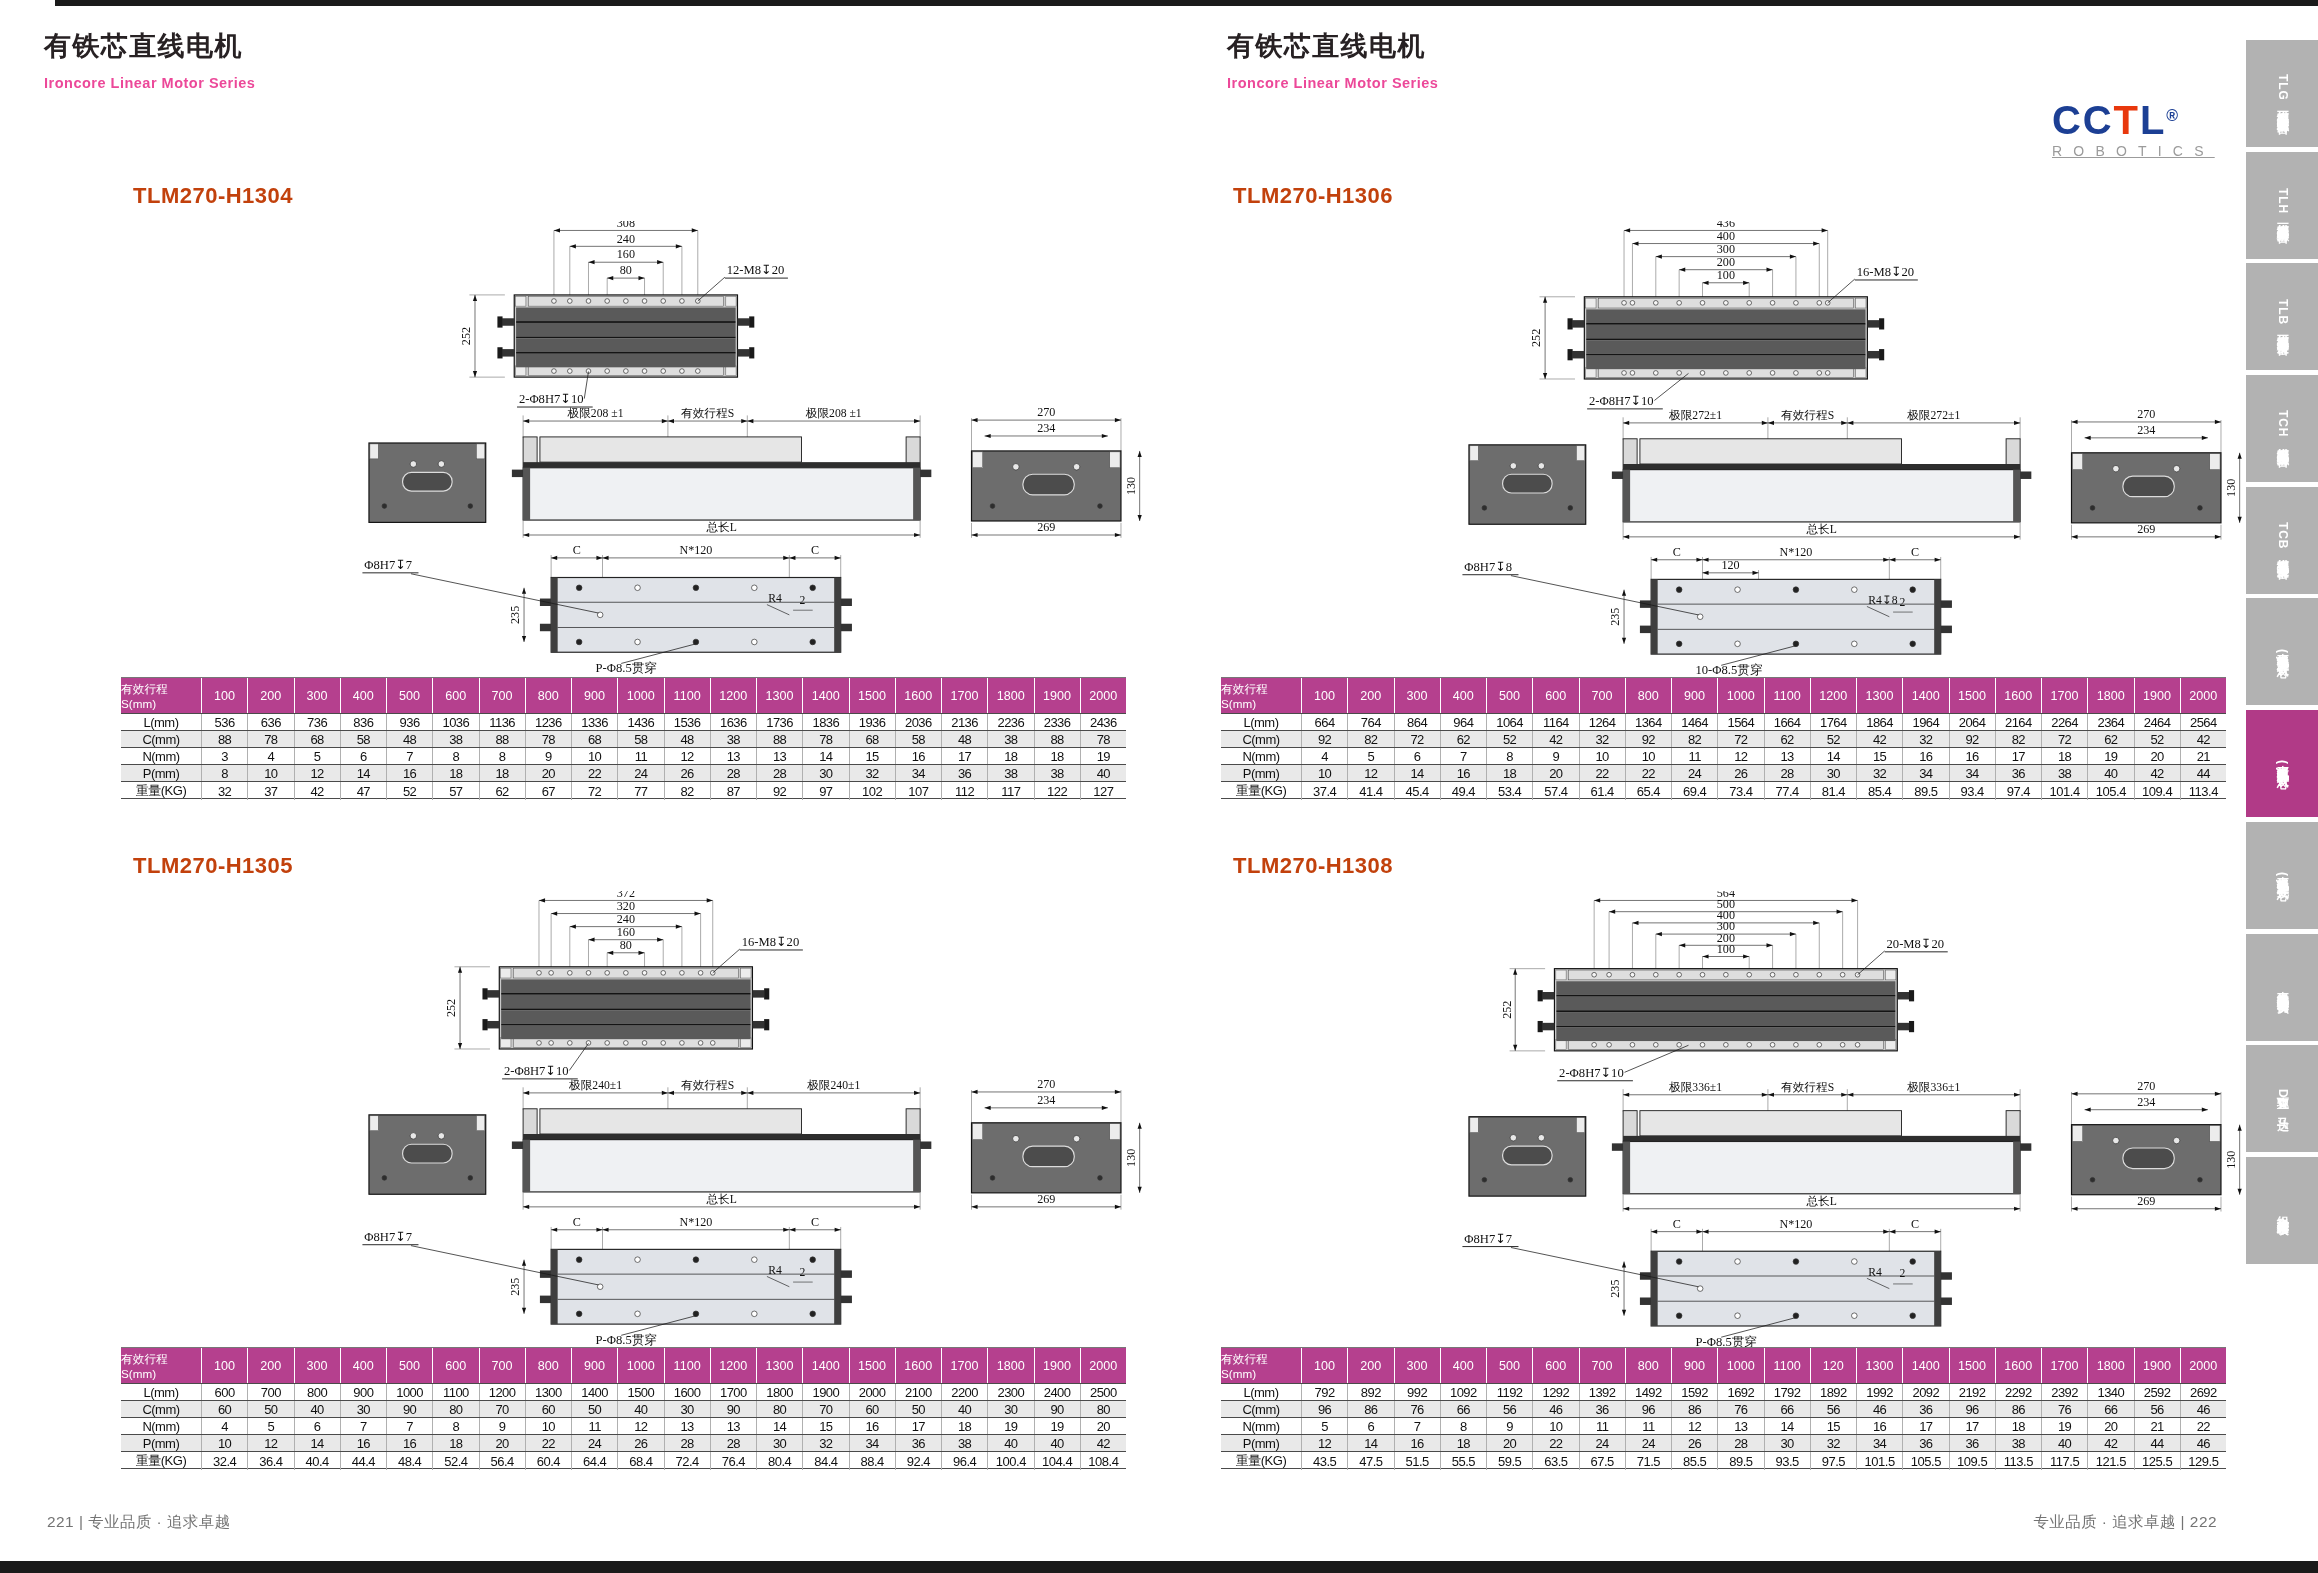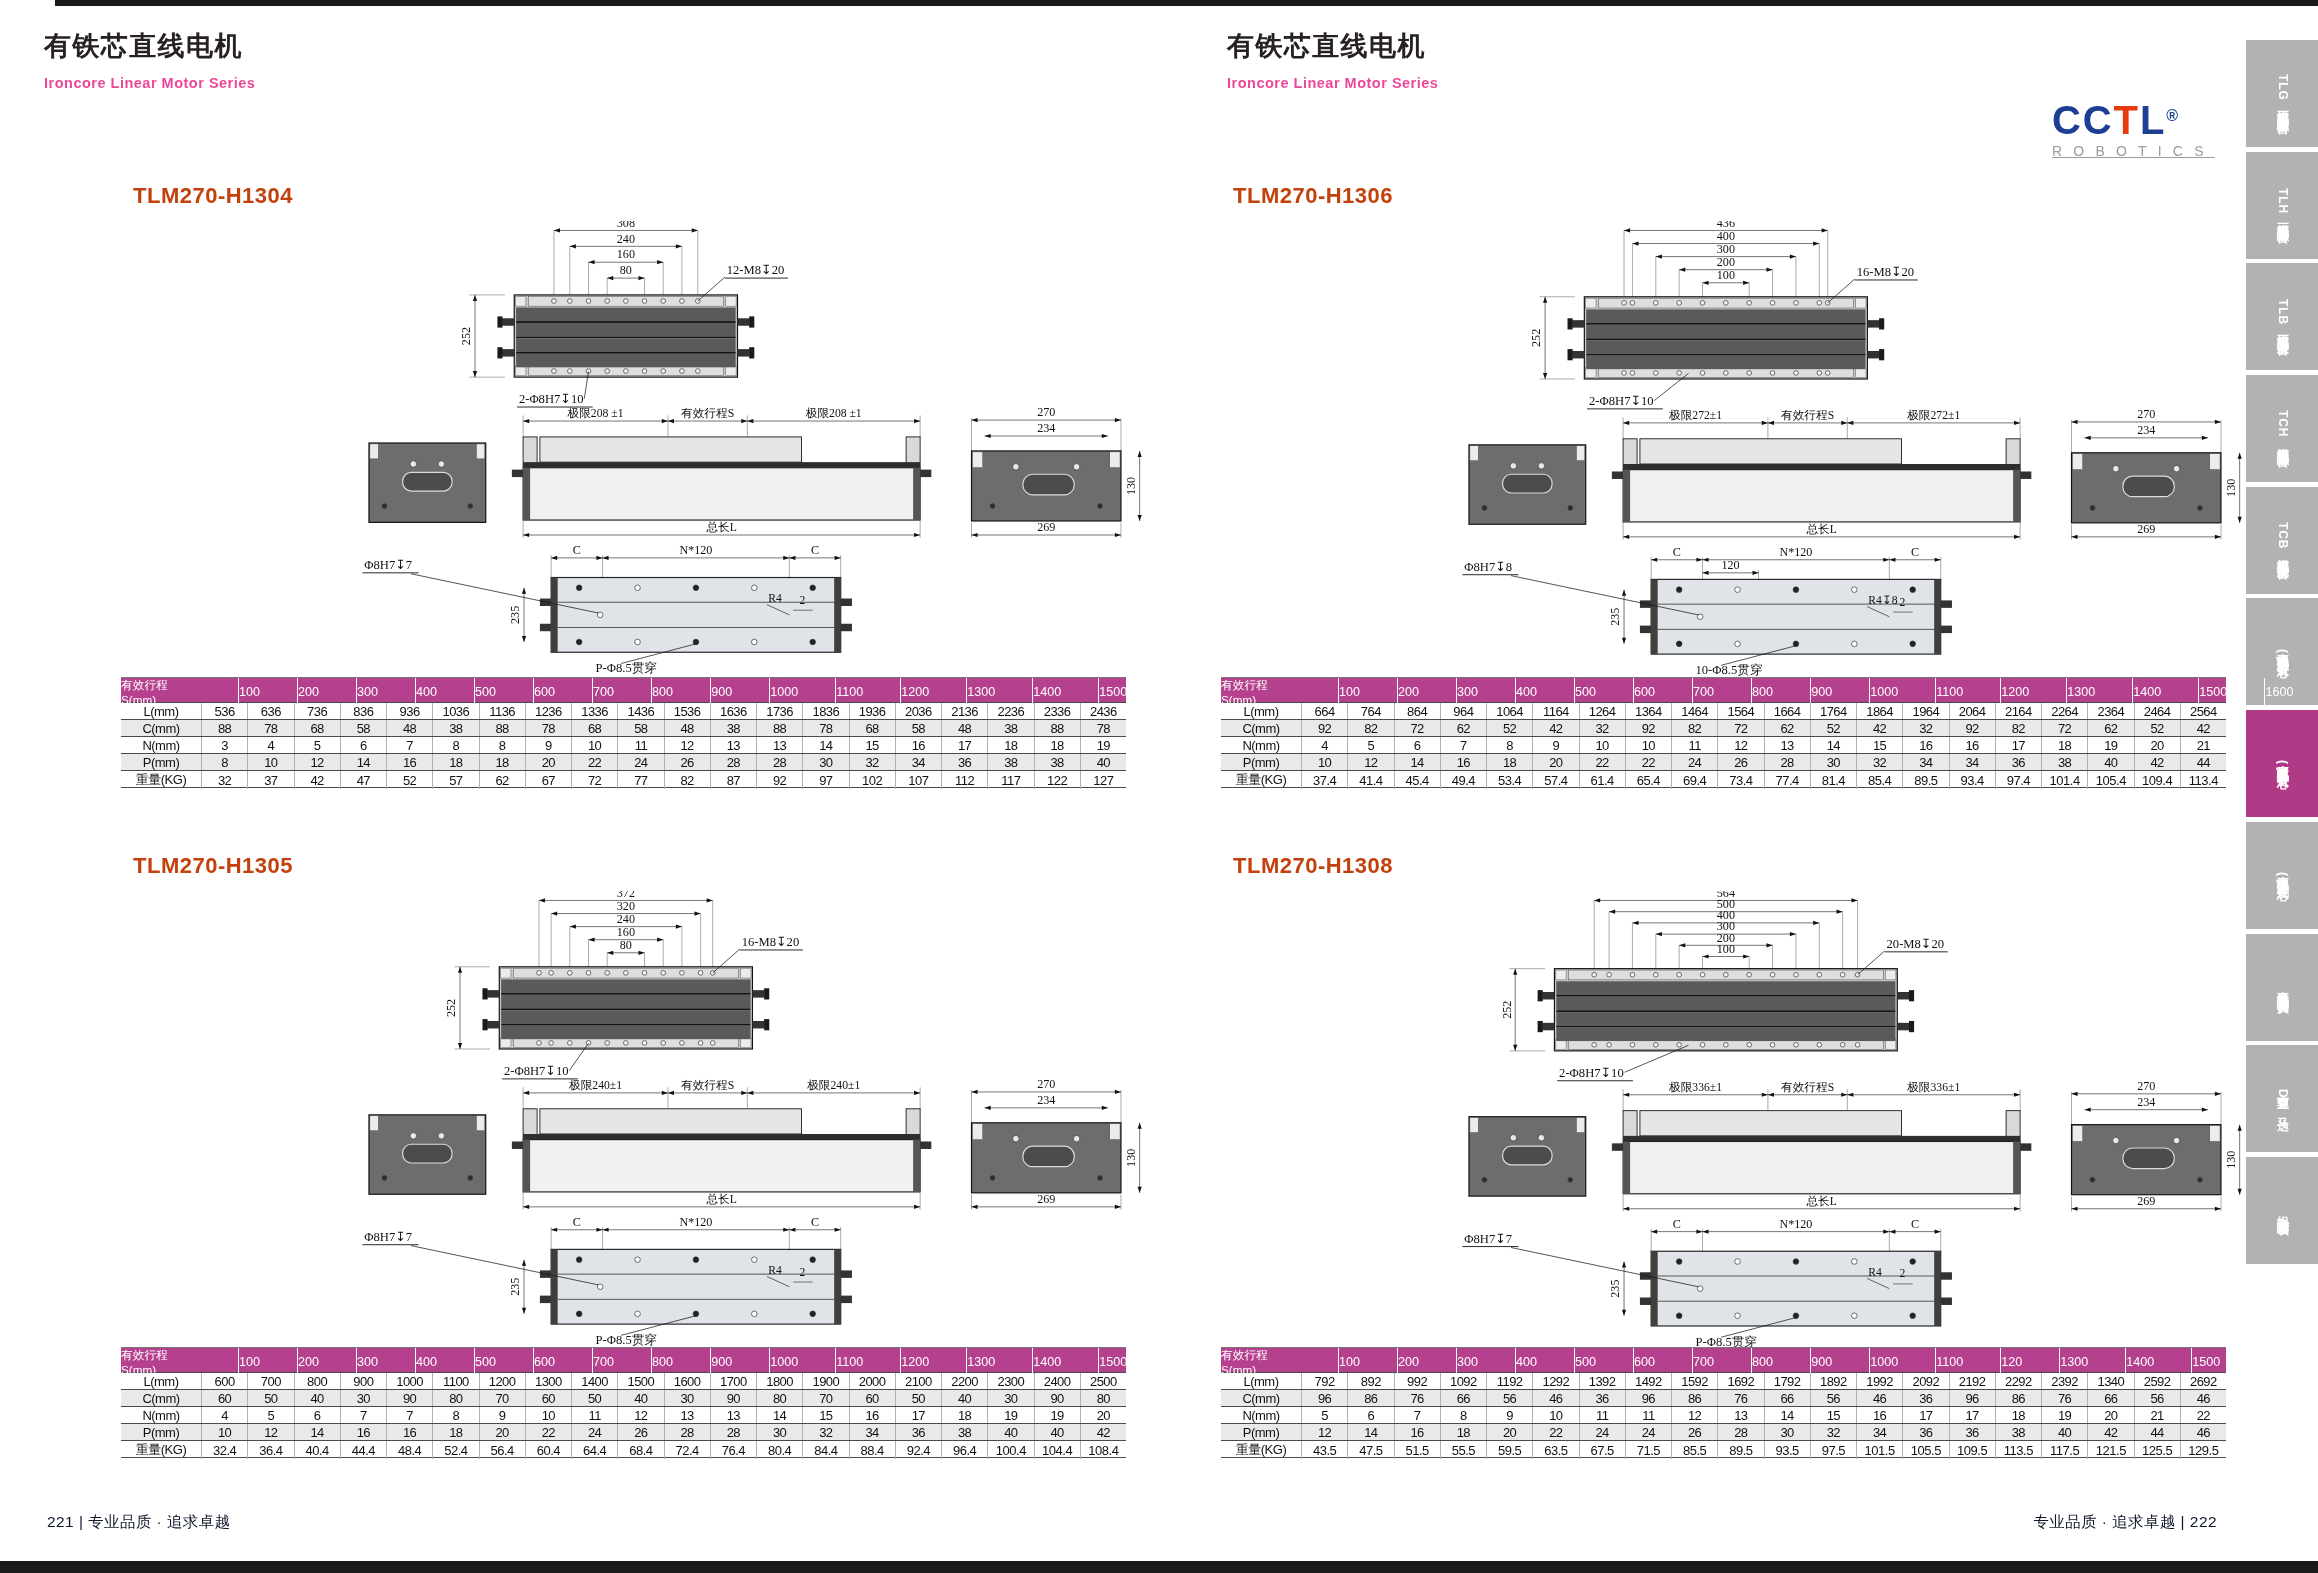--- a/index.html
+++ b/index.html
@@ -17,37 +17,37 @@
   #logo .row1{font-size:40px;font-weight:800;letter-spacing:1.9px;line-height:1;margin-top:41px;}
   #logo .c1{color:#1c3f94;} #logo .c2{color:#e8380d;} #logo .reg{font-size:16px;color:#1c3f94;vertical-align:13px;font-weight:700;}
   #logo .row2{font-size:14px;color:#9b9b9b;letter-spacing:11.2px;margin-top:2.8px;font-weight:500;text-decoration:underline;}
   
   .section{position:absolute;width:1107px;height:603px;}
   .section .title{position:absolute;left:91px;top:2.8px;font-size:22px;font-weight:bold;color:#c2410c;letter-spacing:0.5px;}
   .section svg{position:absolute;left:0;top:41px;}
   
   .spec-table{position:absolute;left:79px;top:497px;width:1005px;border-bottom:1.4px solid #4a4a4a;border-top:0.9px solid #777;}
   .tr{display:grid;grid-template-columns:80px repeat(20,1fr);}
-  .tr.head{height:24px;background:#b5408e;gap:37px;}
+  .tr.head{height:35px;background:#b5408e;}
   .tr.head .td{color:#fff;font-size:12.6px;border-left:0.9px solid #fff;display:flex;align-items:center;justify-content:center;}
   .tr.head .td:first-child{border-left:none;font-size:11.7px;}
   .tr.data{height:16px;border-top:1.4px solid #4a4a4a;}
   .tr.data .td{font-size:13px;color:#111;border-left:0.5px solid #b0b0b0;display:flex;align-items:center;justify-content:center;letter-spacing:-0.5px;}
   .tr.data .td:first-child{border-left:none;}
   .tr.data.alt{background:#e9e9e9;}
   
   #sidebar{left:2246px;top:40px;width:73px;}
   .side-tab{width:73px;height:107px;margin-bottom:4.7px;background:#b2b2b2;
             display:flex;align-items:center;justify-content:center;
             writing-mode:vertical-rl;text-orientation:mixed;color:#fff;
             font-size:12px;font-weight:bold;letter-spacing:0.9px;}
   .side-tab.active{background:#b13a87;}
   .side-tab div{margin:0 1.4px;display:flex;align-items:center;justify-content:center;}
   
-  .footer{font-size:15.4px;color:#0f172a;letter-spacing:0.5px;}
+  .footer{font-size:15.4px;color:#737373;letter-spacing:0.5px;}
   
   text{font-family:"Liberation Serif",serif;fill:#111;}
 </style>
 </head>
 <body>
 
 <div id="root">
   <div id="top-bar" class="abs"></div>
   <div id="bottom-bar" class="abs"></div>
 

